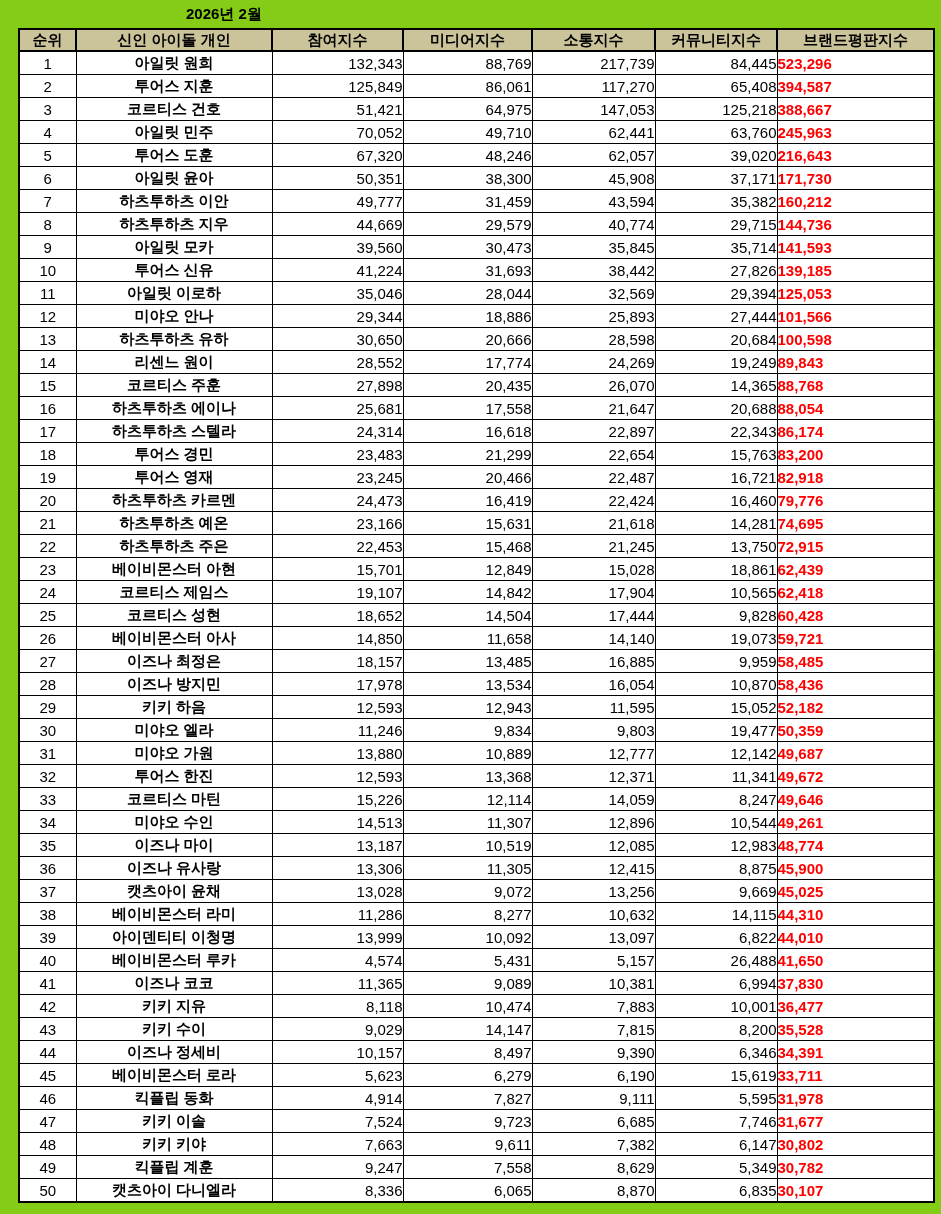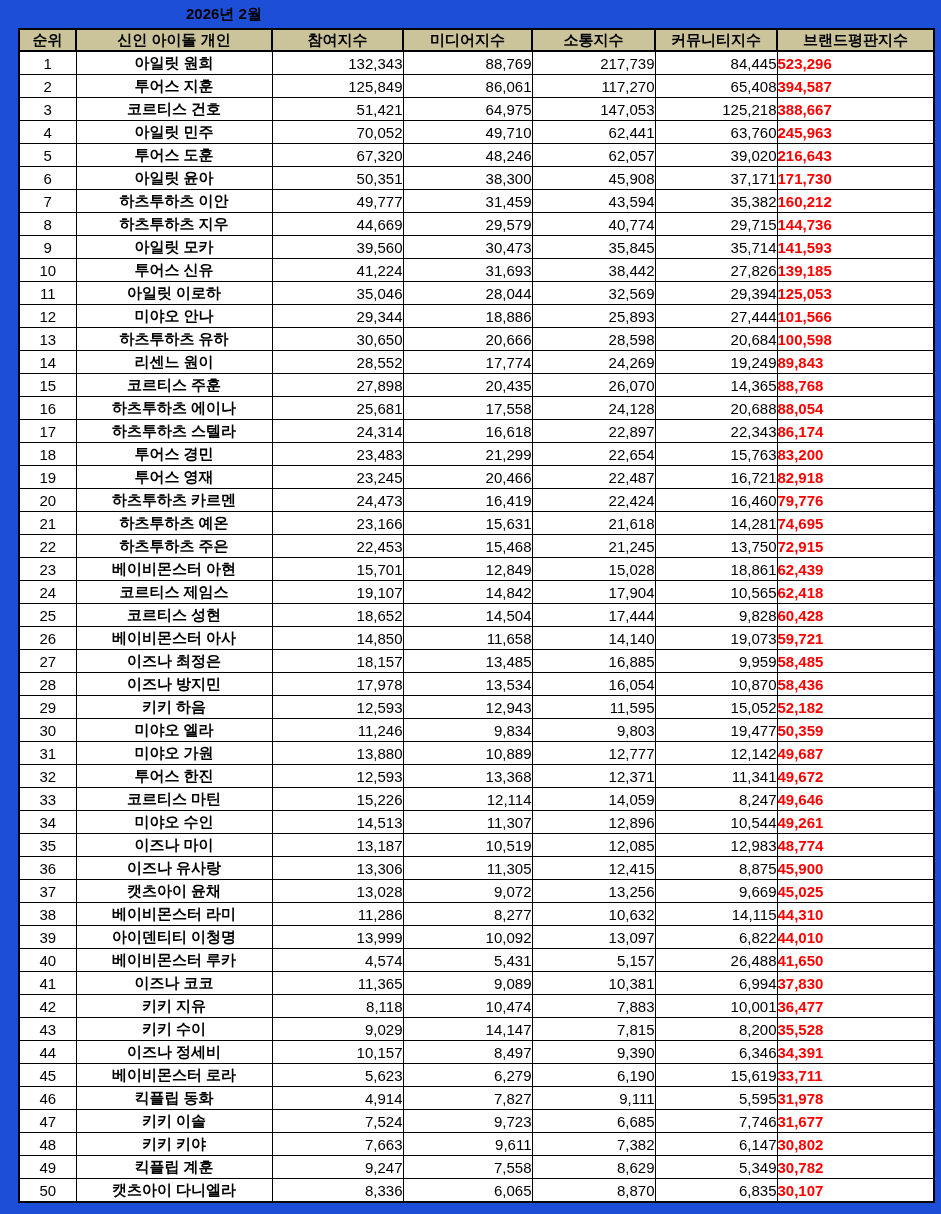--- a/index.html
+++ b/index.html
@@ -2,21 +2,21 @@
 <html style="--header-bg: #CBC39A; --brand-red: #FF0000; --grid: #000000;"><head>
 <meta charset="utf-8">
 <style>
   :root{
     --header-bg:#CBC39A;
     --brand-red:#FF0000;
     --grid:#000000;
   }
   html,body{margin:0;padding:0;background:#ffffff;}
   body{font-family:"Liberation Sans","DejaVu Sans",sans-serif;color:#000;}
-  .page{position:relative;width:941px;height:1214px;background:#1d4ed8;overflow:hidden;}
+  .page{position:relative;width:941px;height:1214px;background:#84cc16;overflow:hidden;}
   .title{
     position:absolute;left:186px;top:5px;
     font-size:15px;font-weight:600;letter-spacing:0px;white-space:nowrap;
   }
   table.rank{
     position:absolute;left:18px;top:28px;
     border-collapse:collapse;table-layout:fixed;
     border:2px solid var(--grid);
     width:915px;
   }
@@ -199,21 +199,21 @@
           <td class="c-num">20,435</td>
           <td class="c-num">26,070</td>
           <td class="c-num">14,365</td>
           <td class="c-brand">88,768</td>
         </tr>
         <tr>
           <td class="c-rank">16</td>
           <td class="c-name">하츠투하츠 에이나</td>
           <td class="c-num">25,681</td>
           <td class="c-num">17,558</td>
-          <td class="c-num">24,128</td>
+          <td class="c-num">21,647</td>
           <td class="c-num">20,688</td>
           <td class="c-brand">88,054</td>
         </tr>
         <tr>
           <td class="c-rank">17</td>
           <td class="c-name">하츠투하츠 스텔라</td>
           <td class="c-num">24,314</td>
           <td class="c-num">16,618</td>
           <td class="c-num">22,897</td>
           <td class="c-num">22,343</td>

